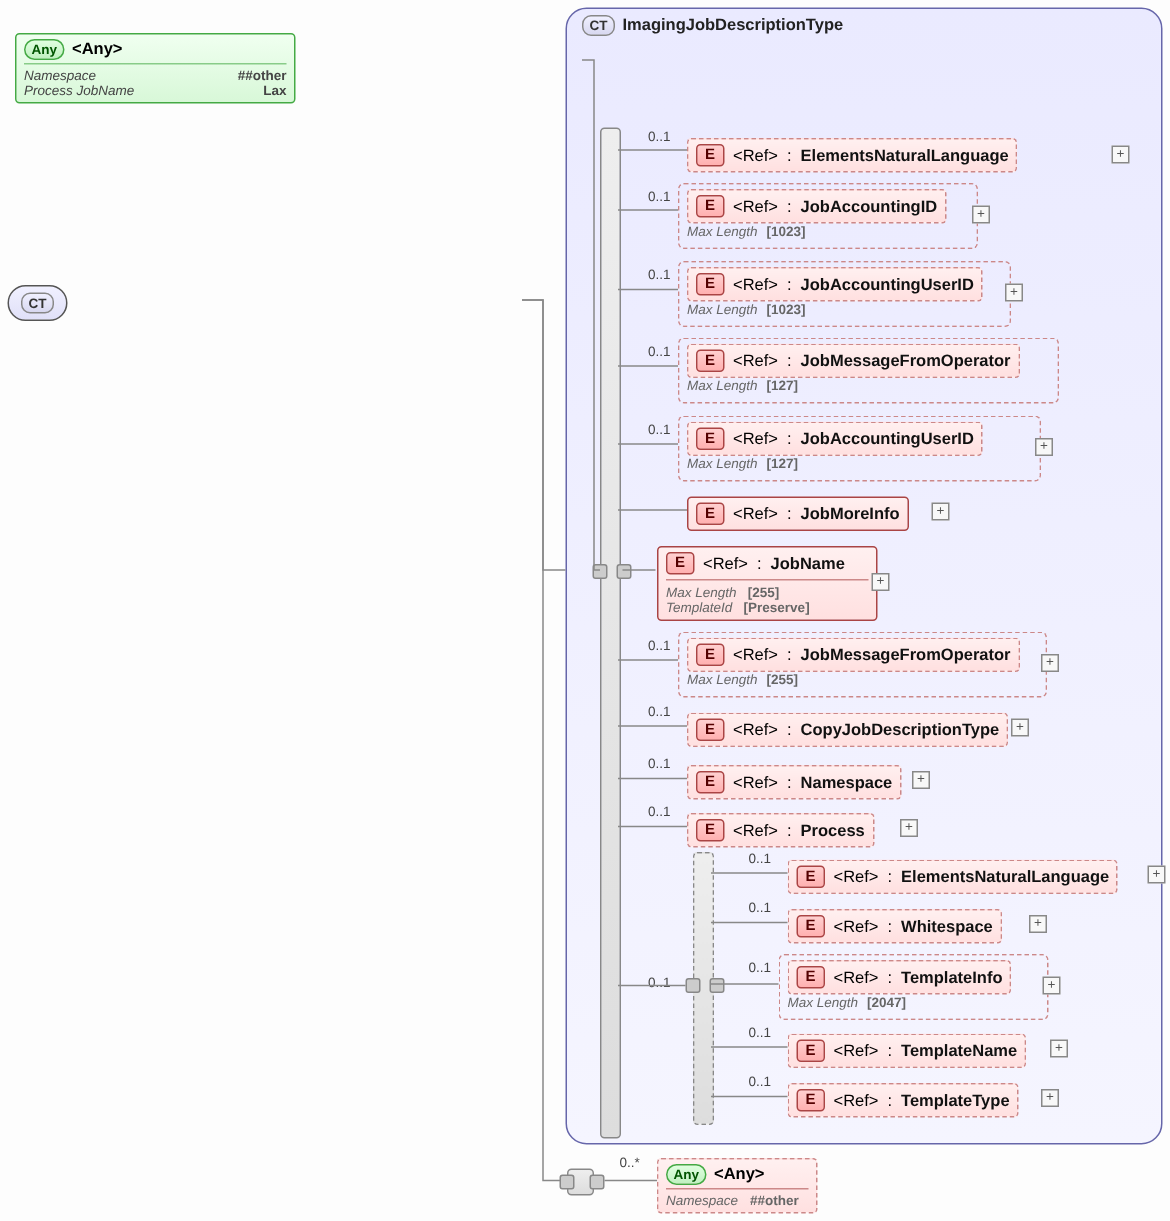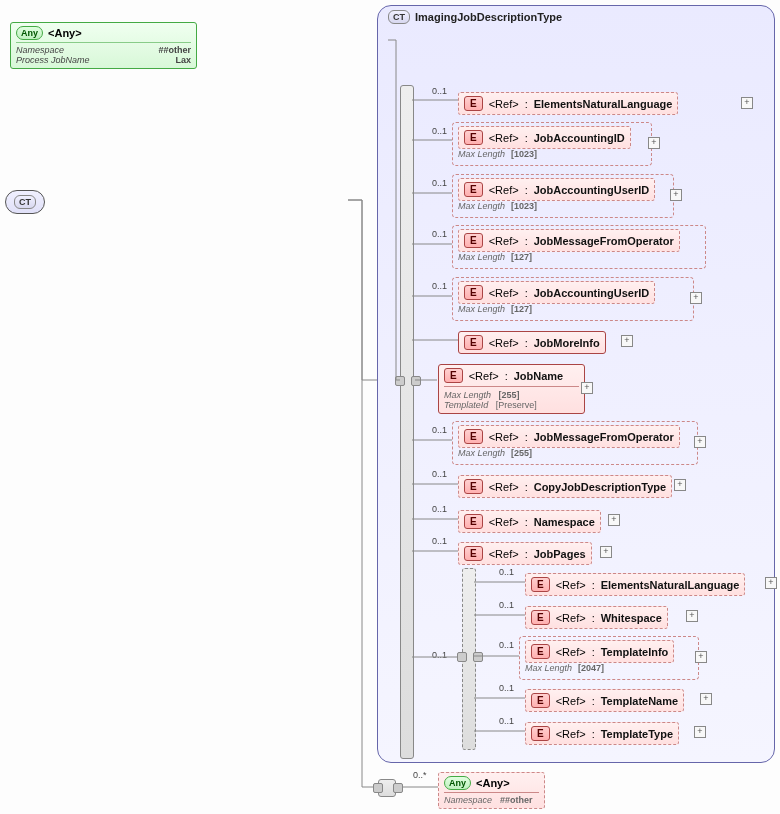--- a/index.html
+++ b/index.html
@@ -262,21 +262,21 @@
 
 <div class="ref-box solid" style="left:438px; top:364px; display:block; width:135px;">
   <div style="display:flex;align-items:center;gap:6px;">
     <span class="e-badge">E</span>
     <span>&lt;Ref&gt;</span>
       <span>:</span>
     <span class="ref-name">JobName</span>
   </div>
   <hr style="margin:3px 0;border:none;border-top:1px solid #c88;">
   <div style="font-size:9px;color:#666;font-style:italic;"><span>Max Length</span> &nbsp; <span style="font-weight:bold;font-style:normal;">[255]</span></div>
-  <div style="font-size:9px;color:#666;font-style:italic;"><span>TemplateId</span> &nbsp; <span style="font-weight:normal;font-style:normal;">[Preserve]</span></div>
+  <div style="font-size:9px;color:#666;font-style:italic;"><span>TemplateId</span> &nbsp; <span style="font-weight:bold;font-style:normal;">[Preserve]</span></div>
 </div>
 <div class="plus" style="left:581px; top:382px;">+</div>
 
 <div class="outer-dash" style="left:452px; top:421px; width:244px; height:42px;"></div>
 <div class="occ" style="left:432px; top:425px;">0..1</div>
 <div class="ref-box dashed" style="left:458px; top:425px;">
   <span class="e-badge">E</span>
   <span>&lt;Ref&gt;</span>
     <span>:</span>
   <span class="ref-name">JobMessageFromOperator</span>
@@ -300,21 +300,21 @@
     <span>:</span>
   <span class="ref-name">Namespace</span>
 </div>
 <div class="plus" style="left:608px; top:514px;">+</div>
 
 <div class="occ" style="left:432px; top:536px;">0..1</div>
 <div class="ref-box dashed" style="left:458px; top:542px;">
   <span class="e-badge">E</span>
   <span>&lt;Ref&gt;</span>
     <span>:</span>
-  <span class="ref-name">JobPages</span>
+  <span class="ref-name">Process</span>
 </div>
 <div class="plus" style="left:600px; top:546px;">+</div>
 
 <div class="occ" style="left:432px; top:650px;">0..1</div>
 <div class="seq-box" style="left:462px; top:568px; width:12px; height:180px; border-style:dashed;"></div>
 <div class="seq-handle" style="left:457px; top:652px;"></div>
 <div class="seq-handle" style="left:473px; top:652px;"></div>
 
 <div class="occ" style="left:499px; top:567px;">0..1</div>
 <div class="ref-box dashed" style="left:525px; top:573px;">

